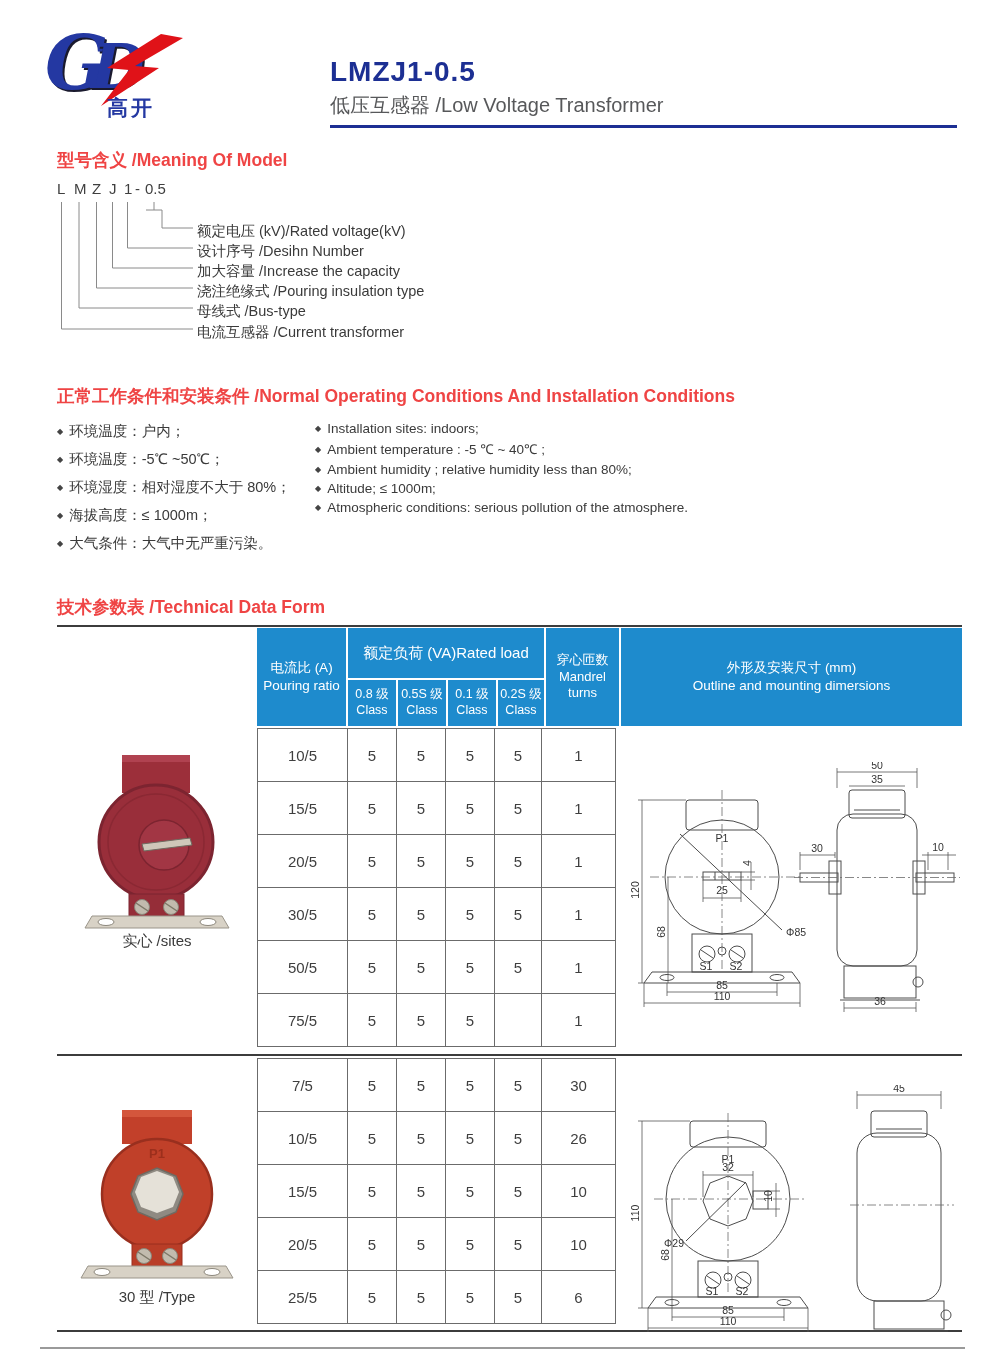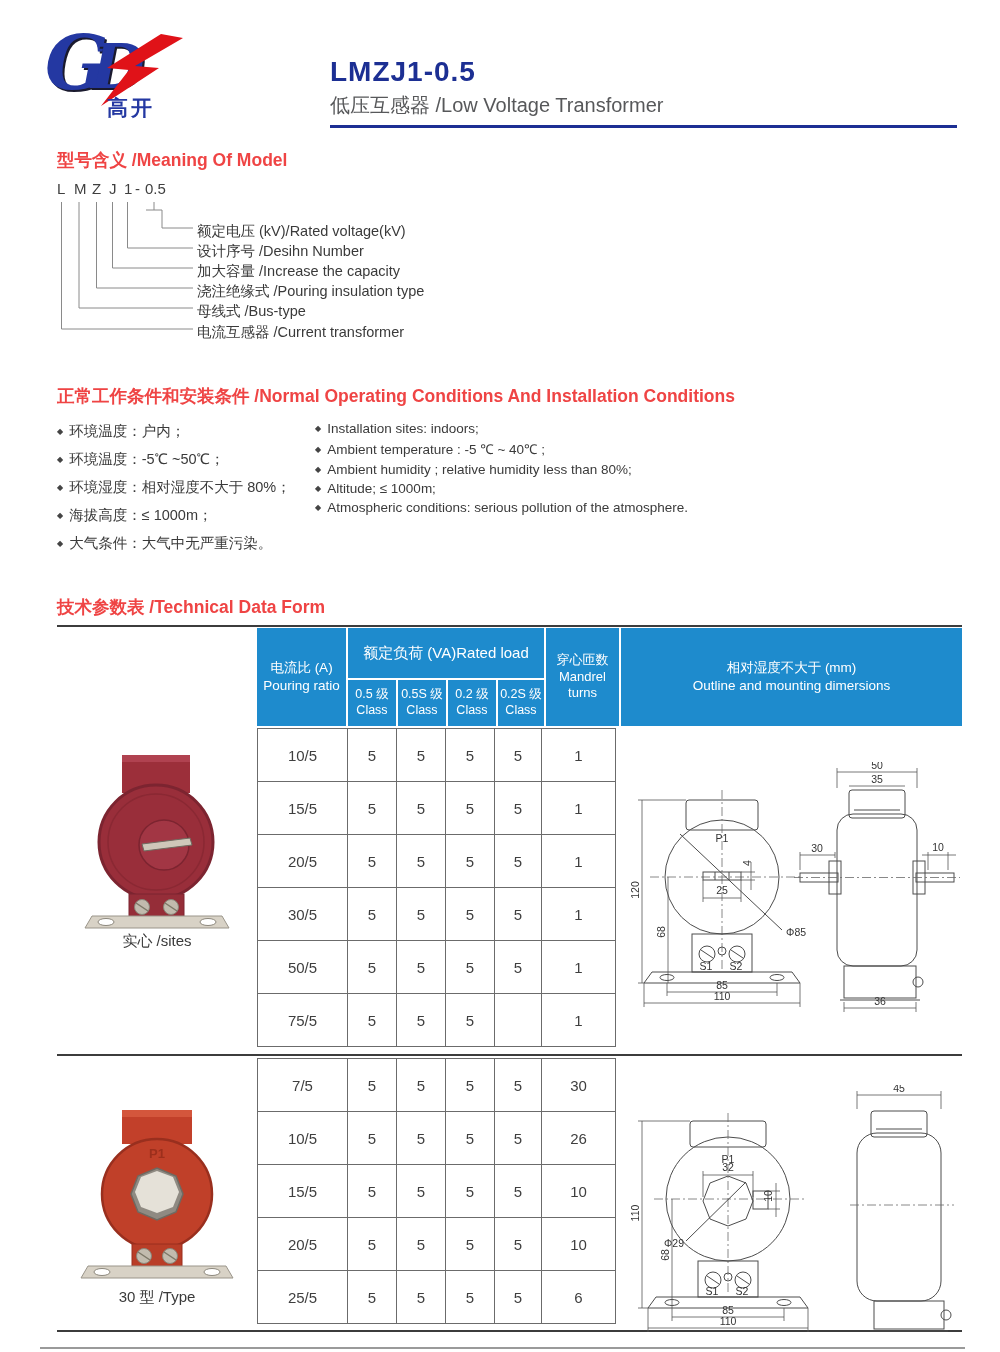--- a/index.html
+++ b/index.html
@@ -150,42 +150,42 @@
 
     <div class="thead">
       <div class="hc hc-ratio">
         <span>电流比 (A)</span>
         <span>Pouring ratio</span>
       </div>
       <div class="hc hc-load">
         <span>额定负荷 (VA)Rated load</span>
       </div>
       <div class="hc hc-class" style="grid-column:2;">
-        <span>0.5 级</span>
+        <span>0.8 级</span>
         <span>Class</span>
       </div>
       <div class="hc hc-class" style="grid-column:3;">
         <span>0.5S 级</span>
         <span>Class</span>
       </div>
       <div class="hc hc-class" style="grid-column:4;">
-        <span>0.2 级</span>
+        <span>0.1 级</span>
         <span>Class</span>
       </div>
       <div class="hc hc-class" style="grid-column:5;">
         <span>0.2S 级</span>
         <span>Class</span>
       </div>
       <div class="hc hc-turns">
         <span>穿心匝数</span>
         <span>Mandrel</span>
         <span>turns</span>
       </div>
       <div class="hc hc-outline">
-        <span>相对湿度不大于 (mm)</span>
+        <span>外形及安装尺寸 (mm)</span>
         <span>Outline and mounting dimersions</span>
       </div>
     </div>
 
     <table class="dgrid g1">
       <colgroup>
           <col style="width:90px">
           <col style="width:49px">
           <col style="width:49px">
           <col style="width:49px">

